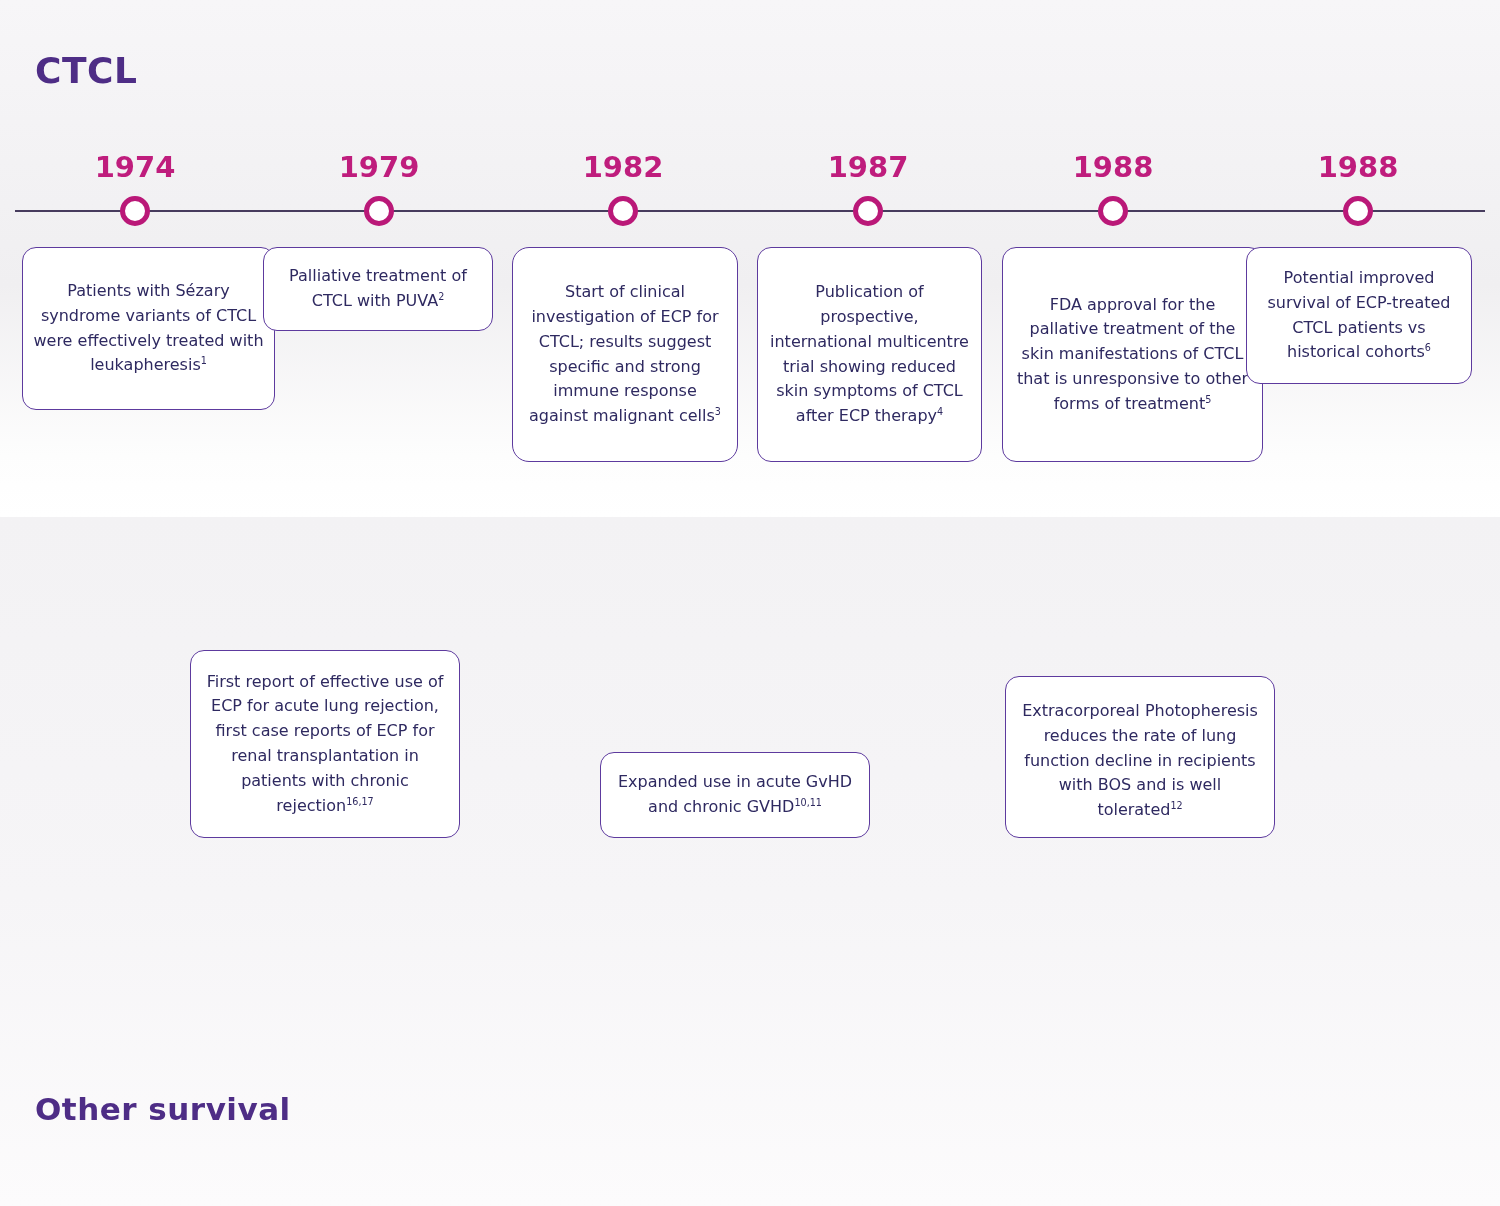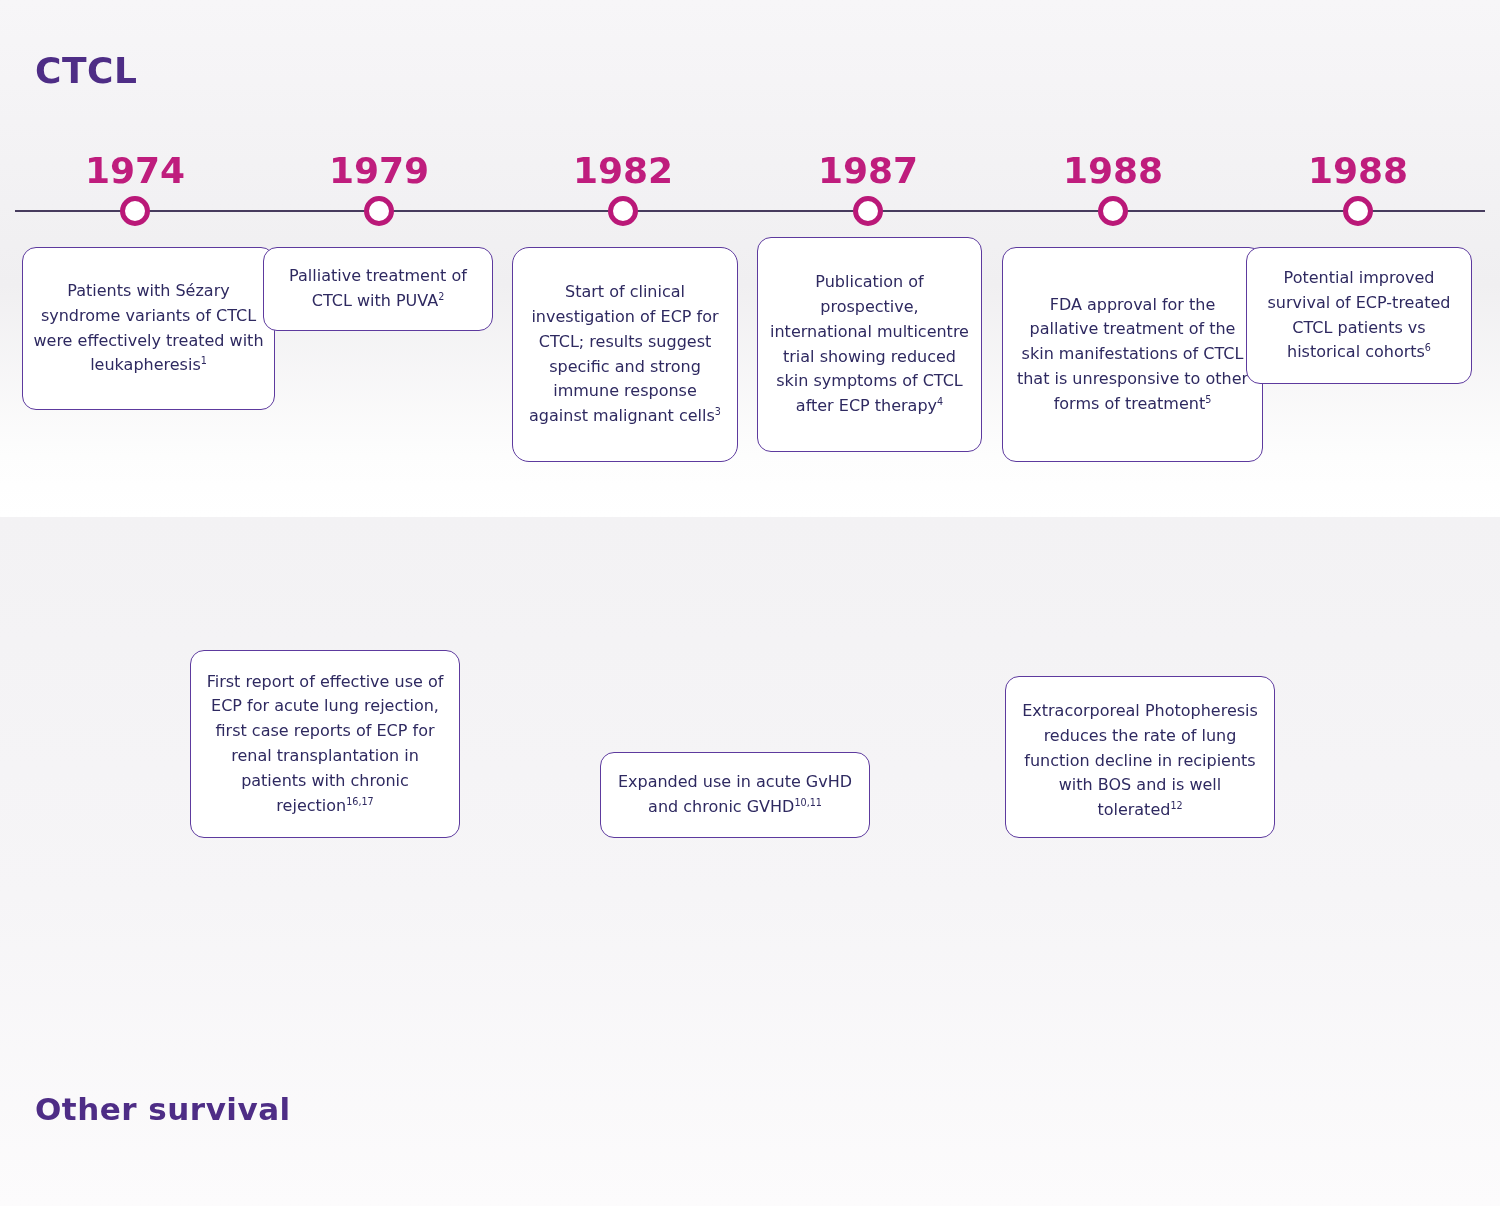--- a/index.html
+++ b/index.html
@@ -13,21 +13,21 @@
     background:linear-gradient(180deg,#f7f6f8 0%,#f0eff1 55%,#fdfdfd 88%,#ffffff 100%); }
   .sec-other { top:517px; height:689px;
     background:linear-gradient(180deg,#f3f2f4 0%,#f6f5f7 55%,#fcfbfc 100%); }
   .sec-title {
     position:absolute; color:#4e2d86; font-weight:bold; letter-spacing:0.5px;
     white-space:nowrap;
   }
   .tl-line { position:absolute; height:2px; background:#473c5e; }
   .year {
     position:absolute; transform:translateX(-50%);
-    color:#bf1d7d; font-size:36px; font-weight:bold; white-space:nowrap;
+    color:#bf1d7d; font-size:29px; font-weight:bold; white-space:nowrap;
   }
   .node {
     position:absolute; transform:translateX(-50%);
     width:20px; height:20px; box-sizing:content-box;
     border:5px solid #ba1878; border-radius:50%; background:#ffffff;
   }
   .card {
     position:absolute; box-sizing:border-box;
     background:#ffffff; border:1.5px solid #5d3a9e; border-radius:14px;
     color:#2e2960; font-size:16px; line-height:1.55; font-weight:500;
@@ -58,21 +58,21 @@
     </div>
 
     <div class="year" style="left:623px; top:150px;">1982</div>
     <div class="node" style="left:623px; top:196px;"></div>
     <div class="card" style="left:512px; top:247px; width:226px; min-height:215px;border-radius:17px;">
       <div><span>Start of clinical investigation of ECP for CTCL; results suggest specific and strong immune response against malignant cells</span><sup>3</sup></div>
     </div>
 
     <div class="year" style="left:868px; top:150px;">1987</div>
     <div class="node" style="left:868px; top:196px;"></div>
-    <div class="card" style="left:757px; top:237px; width:225px; min-height:215px;">
+    <div class="card" style="left:757px; top:247px; width:225px; min-height:215px;">
       <div><span>Publication of prospective, international multicentre trial showing reduced skin symptoms of CTCL after ECP therapy</span><sup>4</sup></div>
     </div>
 
     <div class="year" style="left:1113px; top:150px;">1988</div>
     <div class="node" style="left:1113px; top:196px;"></div>
     <div class="card" style="left:1002px; top:247px; width:261px; min-height:215px;justify-content:center;">
       <div><span>FDA approval for the pallative treatment of the skin manifestations of CTCL that is unresponsive to other forms of treatment</span><sup>5</sup></div>
     </div>
 
     <div class="year" style="left:1358px; top:150px;">1988</div>

